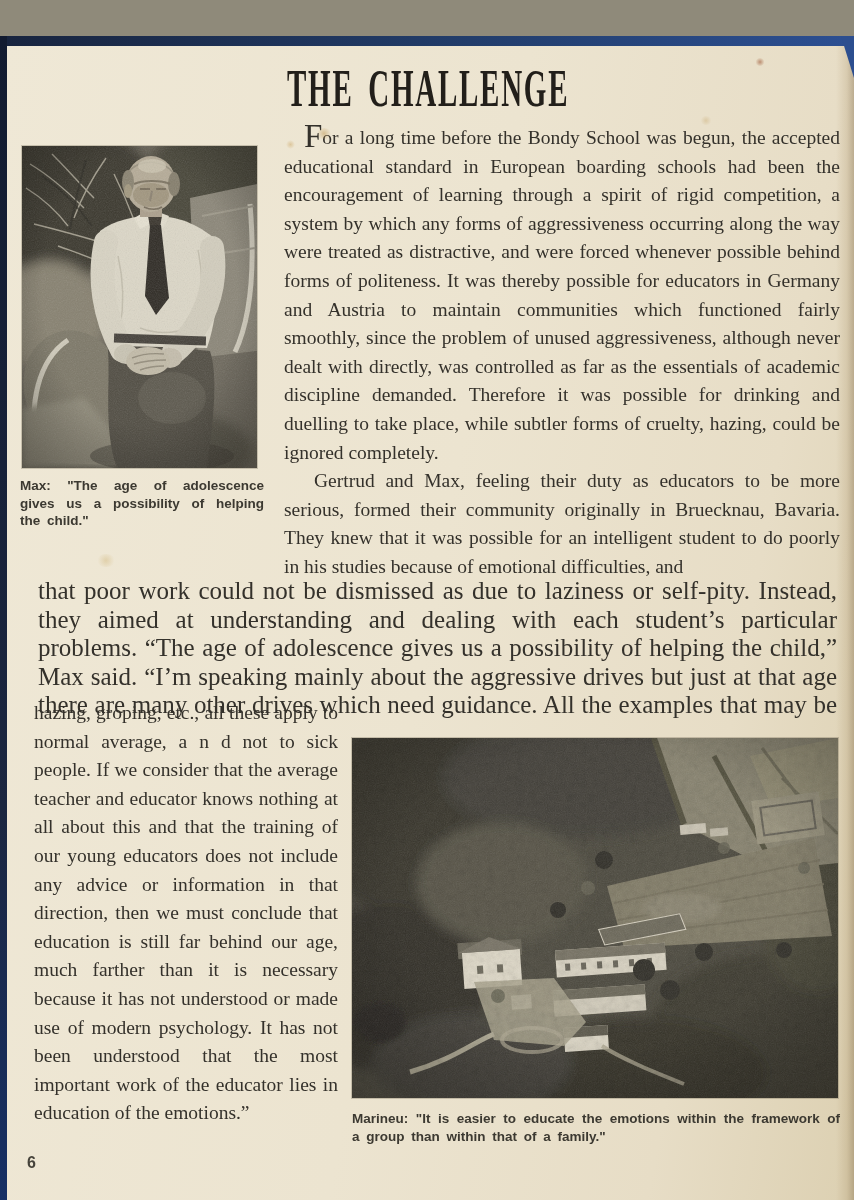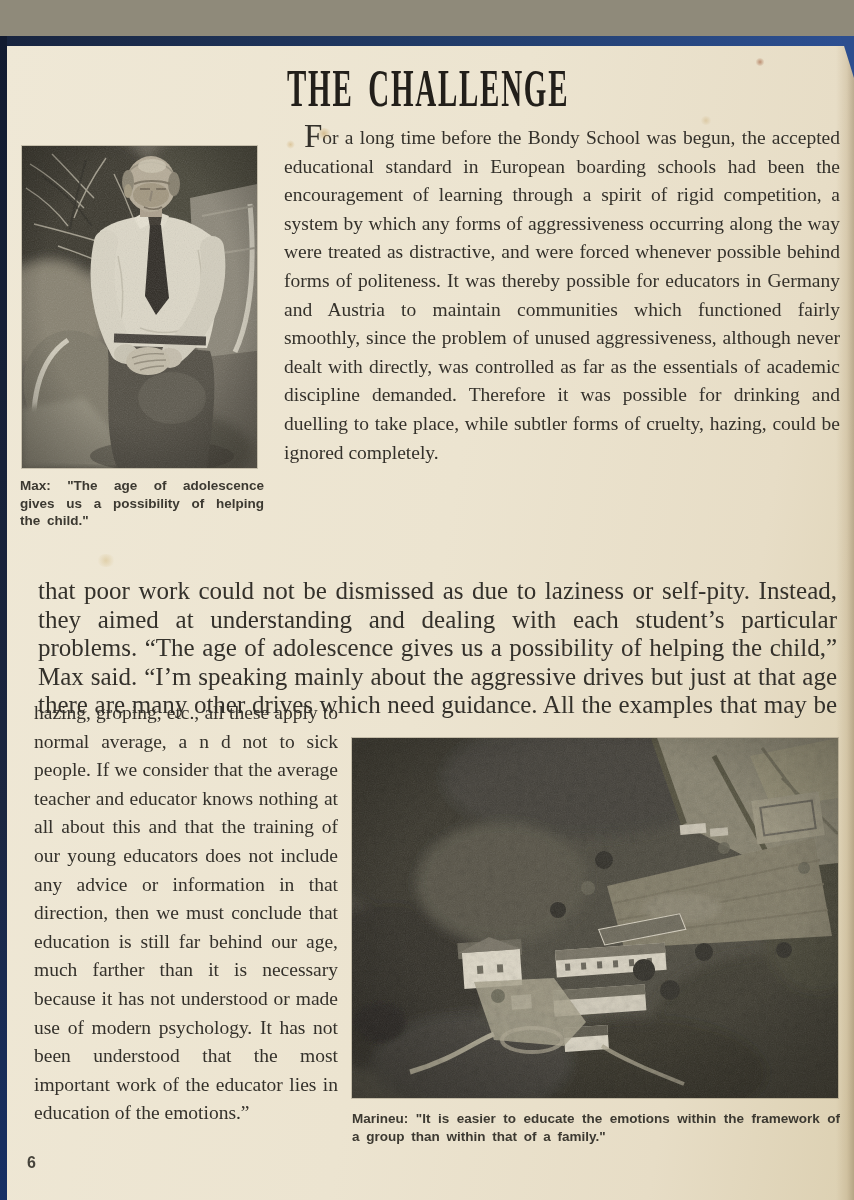--- a/index.html
+++ b/index.html
@@ -167,20 +167,21 @@
 
       <rect width="235" height="322" filter="url(#grainM)" opacity="0.18"></rect>
       <rect width="235" height="322" fill="url(#vgM)"></rect>
     </svg>
   </figure>
 
   <p class="caption caption-max">Max: "The age of adolescence gives us a possibility of helping the child."</p>
 
   <div class="body-text col-right">
     <p class="para1"><span class="initial">F</span><span>or a long time before the Bondy School was begun, the accepted educational standard in European boarding schools had been the encouragement of learning through a spirit of rigid competition, a system by which any forms of aggressiveness occurring along the way were treated as distractive, and were forced whenever possible behind forms of politeness.  It was thereby possible for educators in Germany and Austria to maintain communities which functioned fairly smoothly, since the problem of unused aggressiveness, although never dealt with directly, was controlled as far as the essentials of academic discipline demanded.  Therefore it was possible for drinking and duelling to take place, while subtler forms of cruelty, hazing, could be ignored completely.</span></p>
+    <p class="para2">Gertrud and Max, feeling their duty as educators to be more serious, formed their community originally in Bruecknau, Bavaria.  They knew that it was possible for an intelligent student to do poorly in his studies because of emotional difficulties, and</p>
   </div>
 
   <div class="body-text full-width">that poor work could not be dismissed as due to laziness or self-pity.  Instead, they aimed at understanding and dealing with each student’s particular problems.  “The age of adolescence gives us a possibility of helping the child,” Max said.  “I’m speaking mainly about the aggressive drives but just at that age there are many other drives which need guidance.  All the examples that may be used in this connection, Hitlerism, Chauvinism, Anti - Semitism, freshman</div>
 
   <div class="body-text col-left">hazing, groping, etc., all these apply to normal average, a n d not to sick people.  If we consider that the average teacher and educator knows nothing at all about this and that the training of our young educators does not include any advice or information in that direction, then we must conclude that education is still far behind our age, much farther than it is necessary because it has not understood or made use of modern psychology. It has not been understood that the most important work of the educator lies in education of the emotions.”</div>
 
   <figure class="photo photo-aerial">
     <svg viewBox="0 0 486 360" xmlns="http://www.w3.org/2000/svg">
       <defs>
         <filter id="grainA">

